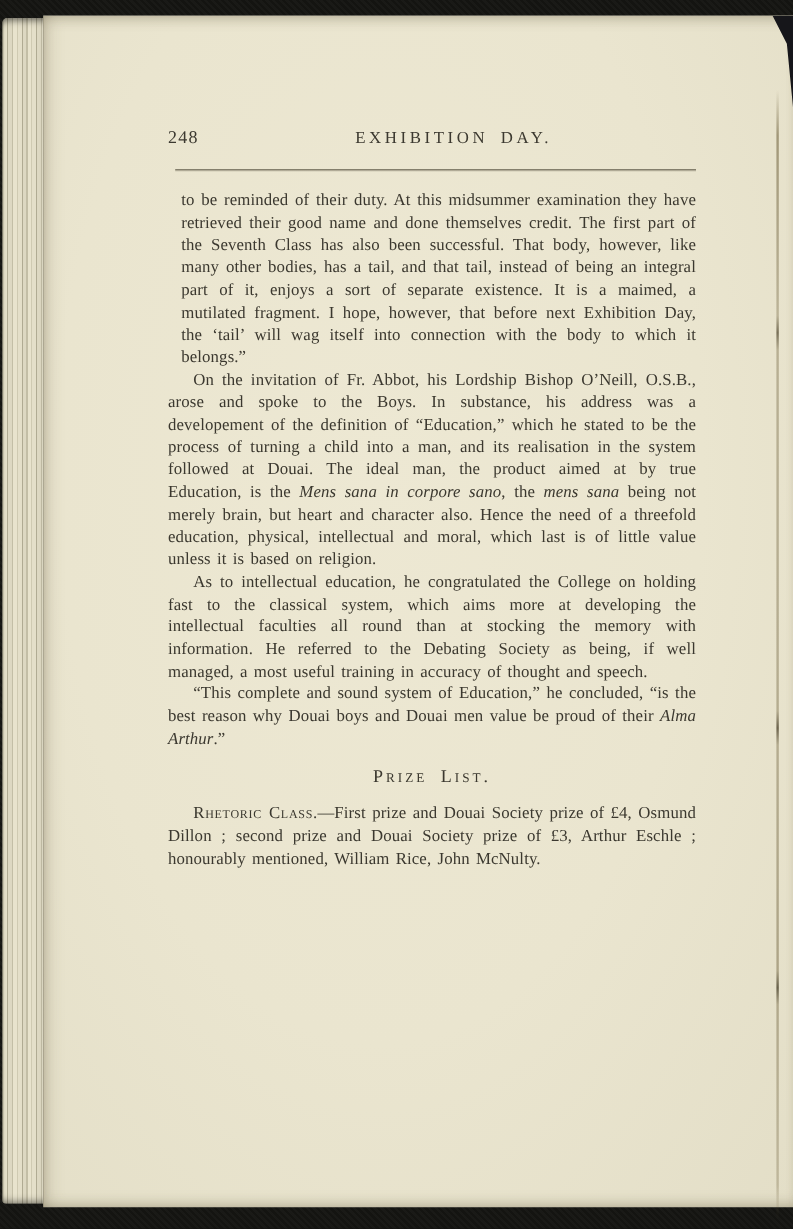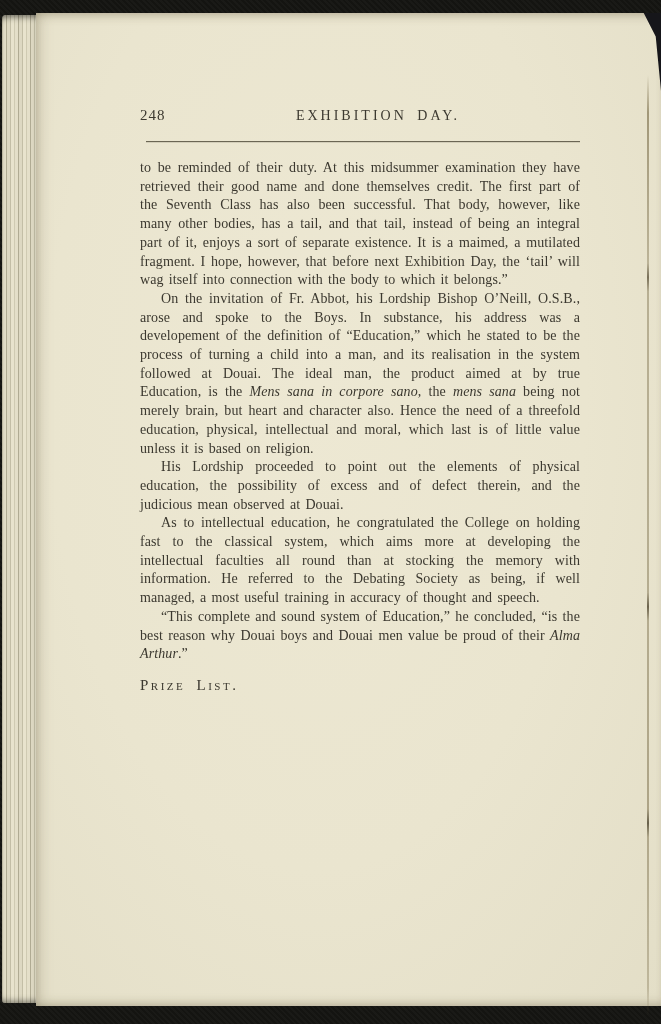--- a/index.html
+++ b/index.html
@@ -100,30 +100,31 @@
     top: 146px; left: 104px;
     width: 440px;
     color: #3b382f;
     font-size: 14px;
     line-height: 18.7px;
     text-align: justify;
     letter-spacing: 0.1px;
     word-spacing: 1.6px;
   }
   .text p { margin: 0; text-indent: 21px; }
-  .text p.noindent { text-indent: 0; }
+  .text p.noindent { text-indent: 0; margin-left: 11px; }
   .text i { font-style: italic; }
   .sc { font-variant: small-caps; letter-spacing: 0.6px; }
   .prize-heading {
     margin: 12px 0 13px 0;
     font-weight: normal;
     font-variant: small-caps;
     font-size: 15px;
     letter-spacing: 2.5px;
     word-spacing: 5px;
+    text-align: center;
     text-indent: 0;
   }
 </style>
 </head>
 <body>
 
 <div class="stage">
 
   <div class="book-edges"></div>
 
@@ -137,29 +138,29 @@
     </div>
 
     <div class="rule"></div>
 
     <div class="text">
 
       <p class="noindent">to be reminded of their duty.  At this midsummer examination they have retrieved their good name and done themselves credit. The first part of the Seventh Class has also been successful.  That body, however, like many other bodies, has a tail, and that tail, instead of being an integral part of it, enjoys a sort of separate existence.  It is a maimed, a mutilated fragment.  I hope, however, that before next Exhibition Day, the ‘tail’ will wag itself into connection with the body to which it belongs.”</p>
 
       <p><span>On the invitation of Fr. Abbot, his Lordship Bishop O’Neill, O.S.B., arose and spoke to the Boys.  In substance, his address was a developement of the definition of “Education,” which he stated to be the process of turning a child into a man, and its realisation in the system followed at Douai.  The ideal man, the product aimed at by true Education, is the </span><i>Mens sana in corpore sano</i><span>, the </span><i>mens sana</i><span> being not merely brain, but heart and character also.  Hence the need of a threefold education, physical, intellectual and moral, which last is of little value unless it is based on religion.</span></p>
 
-      <p>His Lordship proceeded to point out the elements of physical education, the possibility of excess and of defect therein, and the judicious mean observed at Douai.</p>
 
       <p>As to intellectual education, he congratulated the College on holding fast to the classical system, which aims more at developing the intellectual faculties all round than at stocking the memory with information.  He referred to the Debating Society as being, if well managed, a most useful training in accuracy of thought and speech.</p>
 
 
       <p><span>“This complete and sound system of Education,” he concluded, “is the best reason why Douai boys and Douai men value be proud of their </span><i>Alma Arthur</i><span>.”</span></p>
 
       <h3 class="prize-heading">Prize List.</h3>
 
+      <p><span class="sc">Rhetoric Class</span><span>.—First prize and Douai Society prize of £4, Osmund Dillon ; second prize and Douai Society prize of £3, Arthur Eschle ; honourably mentioned, William Rice, John McNulty.</span></p>
 
     </div>
 
   </div>
 
   <div class="corner-wedge"></div>
 
 </div>
 
 </body></html>

